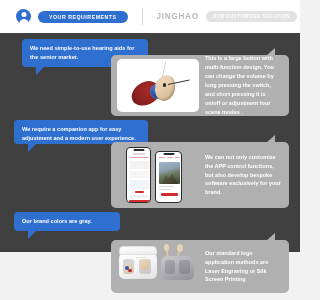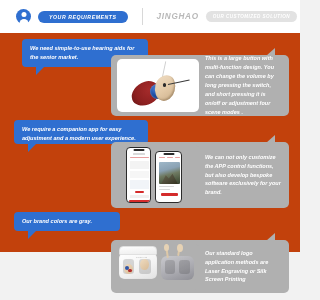--- a/index.html
+++ b/index.html
@@ -2,21 +2,21 @@
 <html><head>
 <meta charset="utf-8">
 <style>
   html,body{margin:0;padding:0;}
   body{
     width:300px;height:300px;overflow:hidden;
     background:#f2f2f2;
     font-family:"Liberation Sans","DejaVu Sans",sans-serif;
     -webkit-font-smoothing:antialiased;
   }
-  .page{position:relative;width:300px;height:252px;background:#c2410c;font-style:italic;}
+  .page{position:relative;width:300px;height:252px;background:#404040;}
 
   
   .header{
     position:absolute;left:0;top:0;width:300px;height:33px;
     background:#ffffff;display:flex;align-items:center;box-sizing:border-box;
     padding:0 8px;
   }
   .avatar{
     width:15px;height:15px;border-radius:50%;
     background:#2f6fd0;position:relative;flex:0 0 auto;margin-left:8px;

